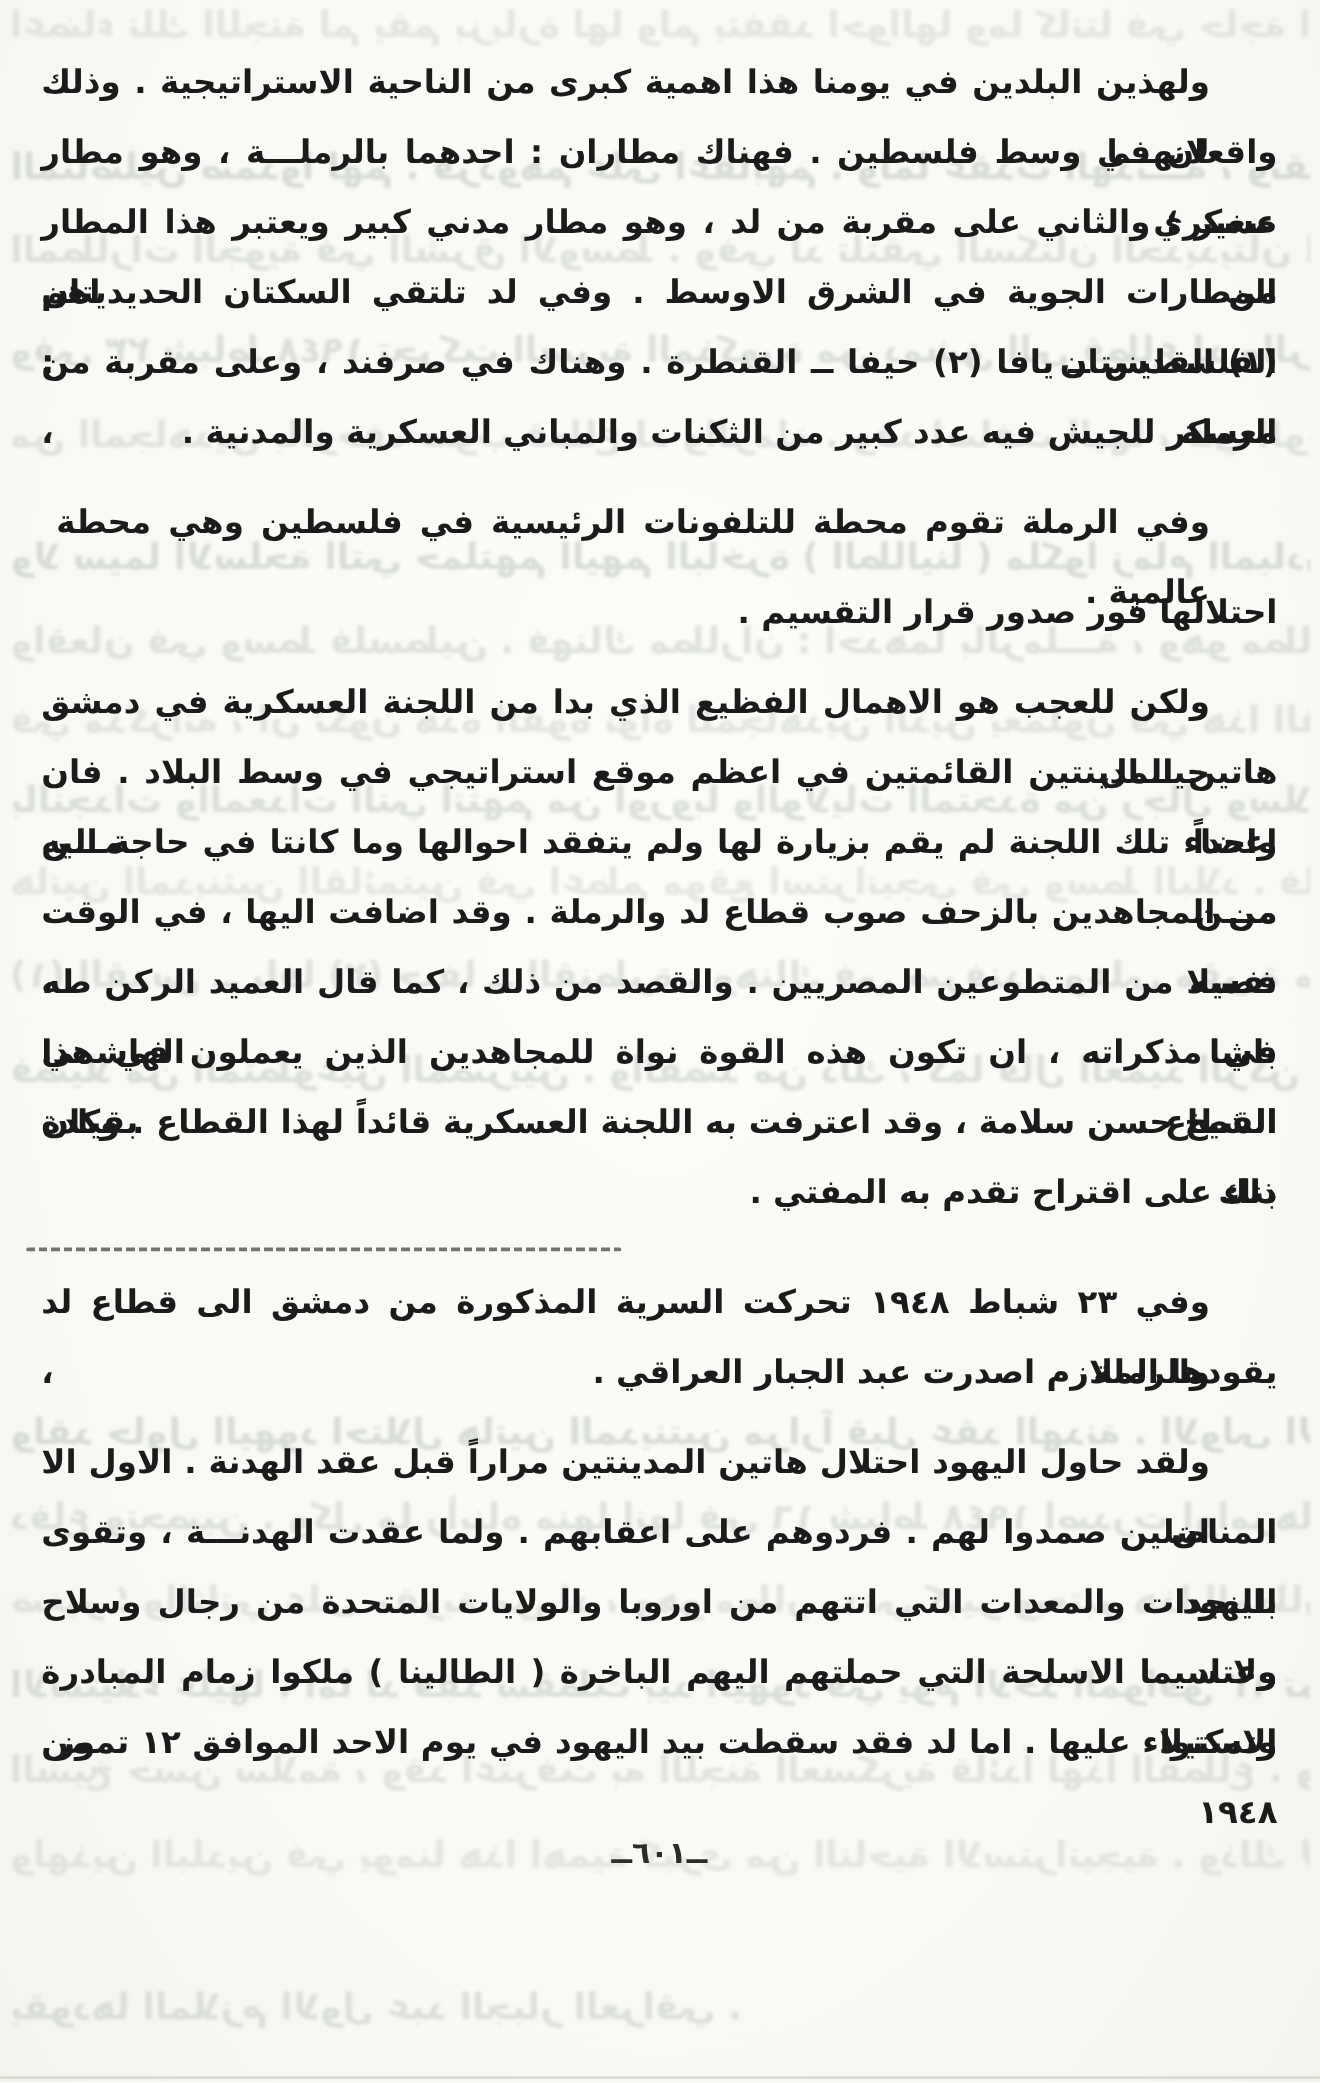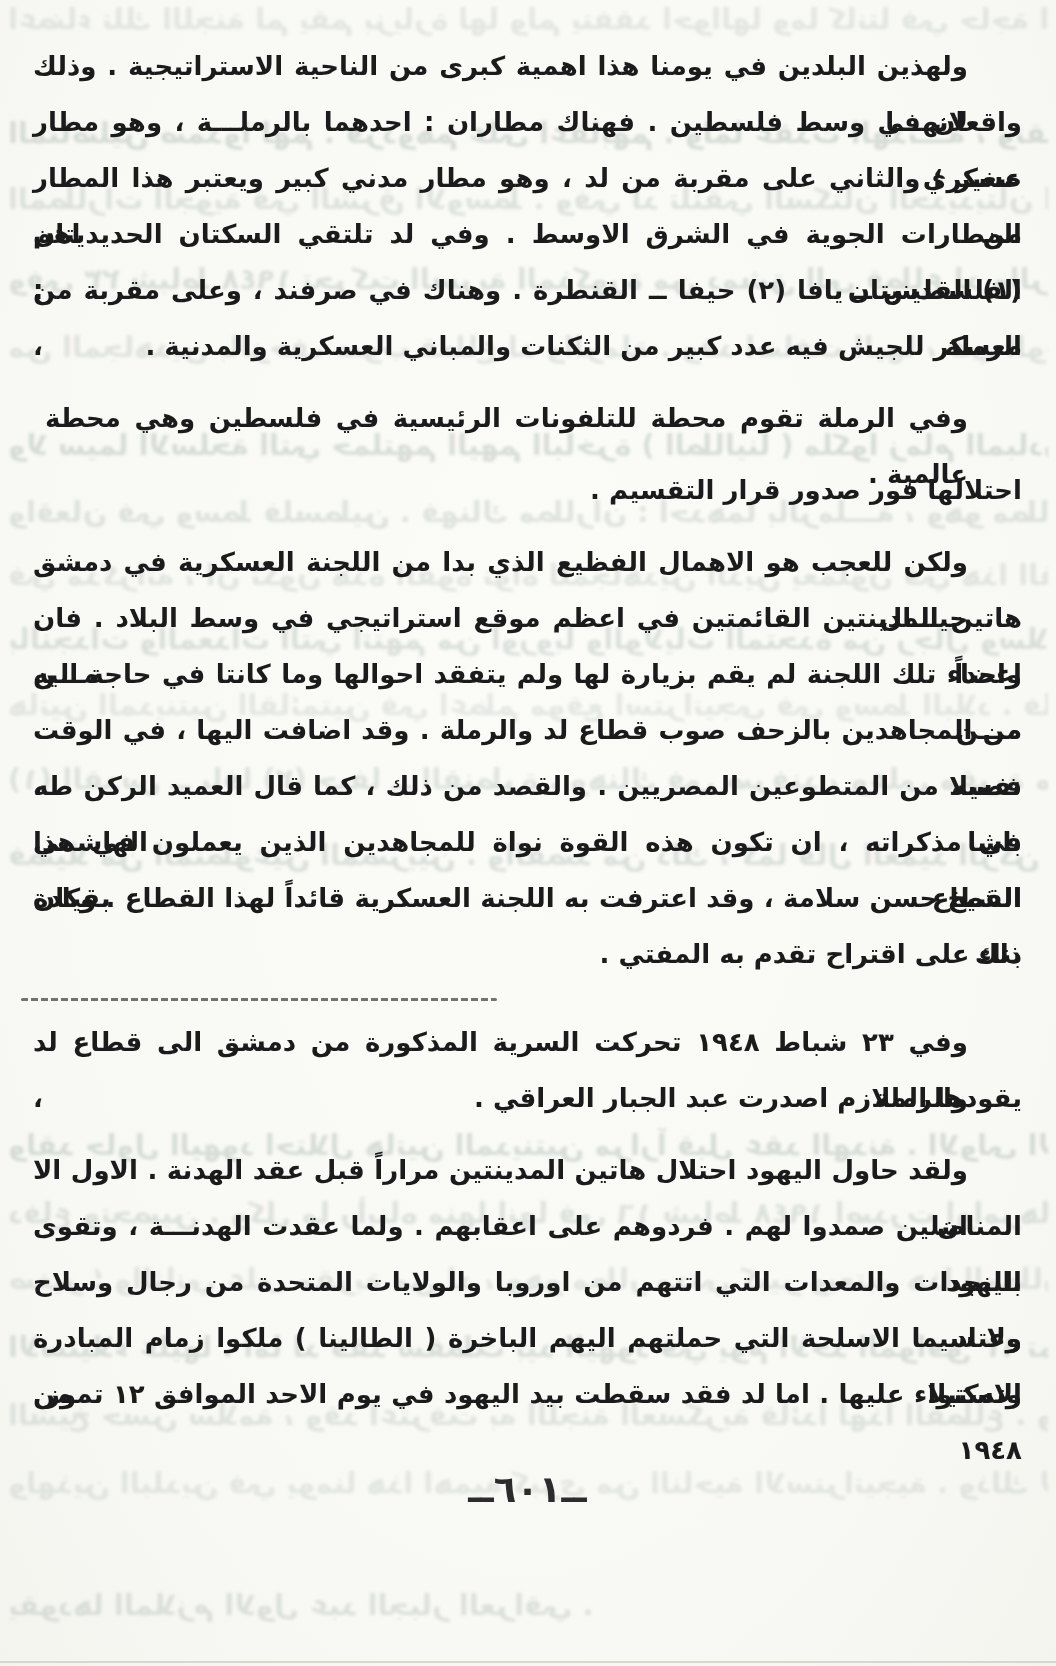--- a/index.html
+++ b/index.html
@@ -53,21 +53,21 @@
     height: 3px;
     margin: 14px auto 13px -12px; 
     background: repeating-linear-gradient(90deg, #454545 0 7px, rgba(0,0,0,0) 7px 10px);
     opacity: .75;
     border-radius: 2px;
   }
   .pagenum {
     margin-top: 46px;
     text-align: center;
     font-weight: 700;
-    font-size: 37px;
+    font-size: 24px;
     color: #2c2c2c;
     letter-spacing: 1px;
   }
   .bottom-edge {
     position: absolute;
     left: 0; right: 0; bottom: 3px;
     height: 2px;
     background: #cfcfc7;
     opacity: .8;
   }

